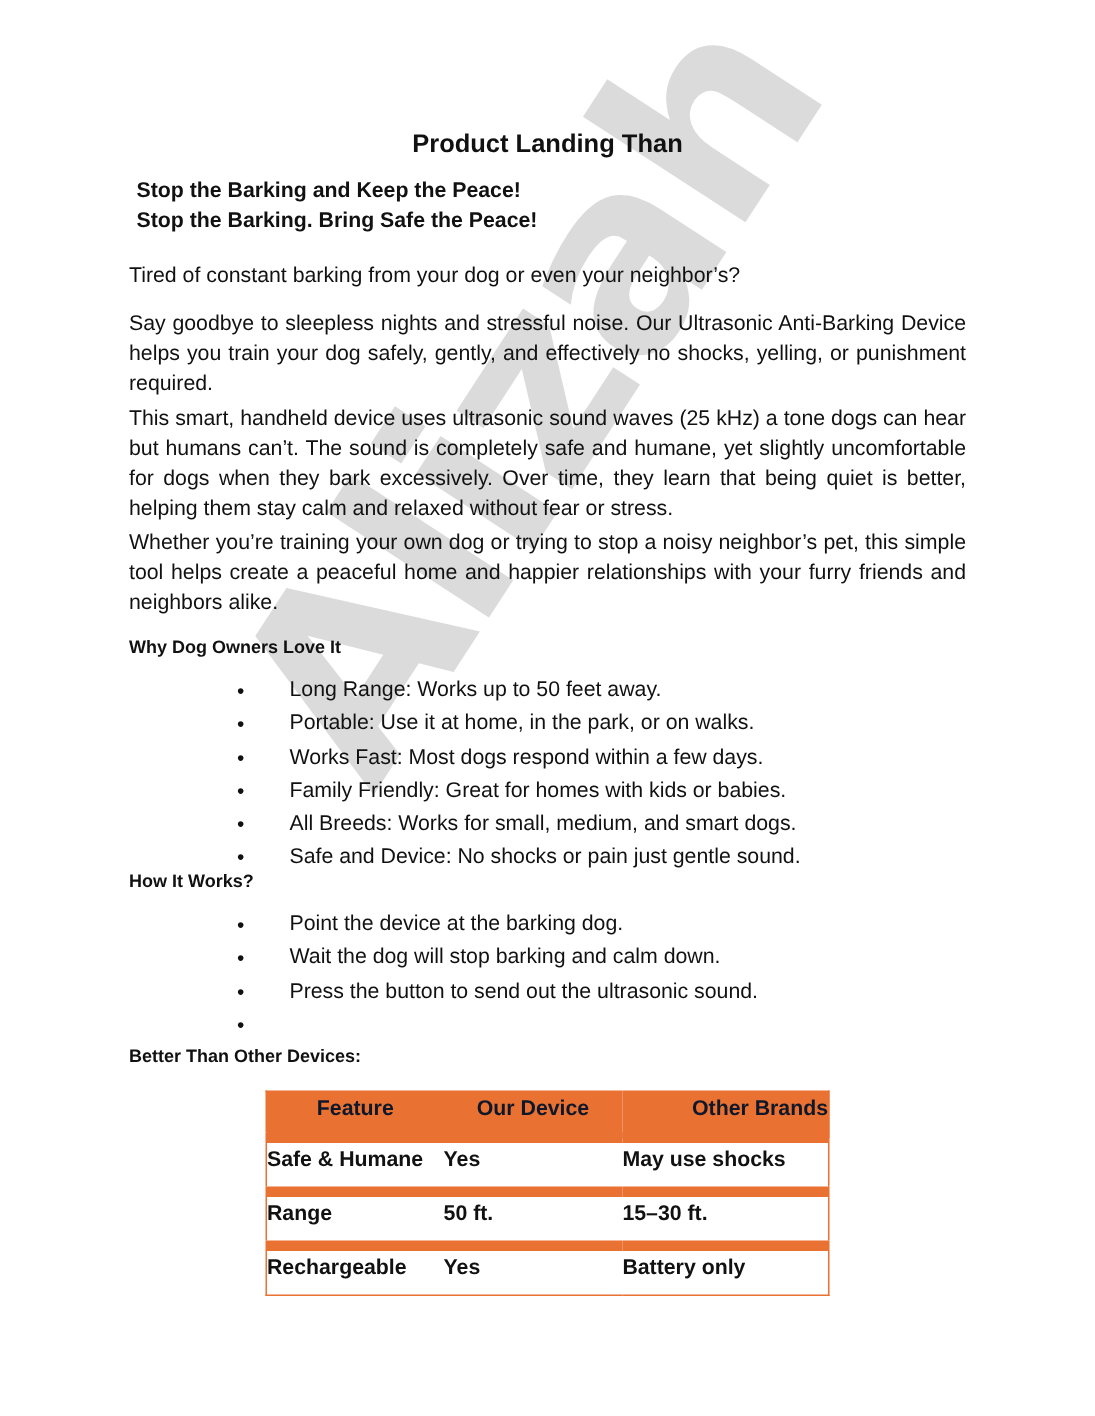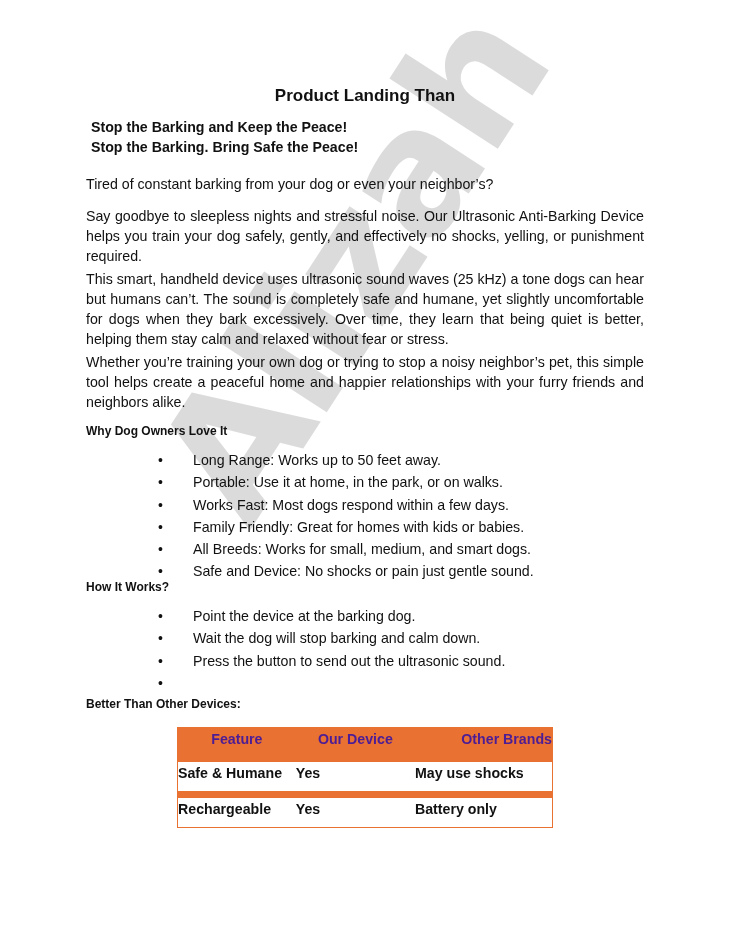--- a/index.html
+++ b/index.html
@@ -11,21 +11,21 @@
   .subhead { position: absolute; left: 5px; font-weight: bold; font-size: 14.2px; }
   .para { position: absolute; left: 0; width: 558px; font-size: 14.2px; line-height: 20px;
           text-align: justify; }
   .para.single { text-align: left; }
   .section { position: absolute; left: 0; font-weight: bold; font-size: 12px; }
   ul.blist { position: absolute; left: 0; margin: 0; padding: 0; list-style: none; width: 558px; }
   ul.blist li { position: relative; font-size: 14.2px; height: 22.3px; line-height: 22.3px; padding-left: 107px; }
   ul.blist li .bullet { position: absolute; left: 72px; top: 0; font-size: 14px; }
   table.cmp { position: absolute; left: 91px; top: 727px; width: 376px; border-collapse: collapse;
               border: 1px solid #E97132; font-size: 14.2px; font-weight: bold; }
-  table.cmp th { background: #E97132; color: #4c1d95; height: 27px; font-weight: bold;
+  table.cmp th { background: #E97132; color: #0f172a; height: 27px; font-weight: bold;
                  text-align: center; padding: 0; vertical-align: top; line-height: 22px; }
   table.cmp td { height: 29px; text-align: left; padding: 0; border-top: 7px solid #4d7c0f;
                  vertical-align: top; line-height: 22px; }
   table.cmp th.c0, table.cmp td.c0 { width: 118px; }
   table.cmp th.c1, table.cmp td.c1 { width: 120px; }
   table.cmp th.c2, table.cmp td.c2 { width: 138px; }
   .watermark { position: absolute; left: 200px; top: 400px; font-size: 170px; font-weight: bold;
                color: rgba(160,160,160,0.38); transform: rotate(-57deg); transform-origin: left center;
                white-space: nowrap; pointer-events: none; font-family: "DejaVu Sans", sans-serif; letter-spacing: -4px; }
 </style>
@@ -73,19 +73,24 @@
         <th class="c2" style="background: rgb(233, 113, 50); text-align: right;">Other Brands</th>
       </tr>
     </thead>
     <tbody>
       <tr>
         <td class="c0" style="border-top-color: rgb(233, 113, 50);">Safe &amp; Humane</td>
         <td class="c1" style="border-top-color: rgb(233, 113, 50);">Yes</td>
         <td class="c2" style="border-top-color: rgb(233, 113, 50);">May use shocks</td>
       </tr>
       <tr>
+        <td class="c0" style="border-top-color: rgb(233, 113, 50);">Range</td>
+        <td class="c1" style="border-top-color: rgb(233, 113, 50);">50 ft.</td>
+        <td class="c2" style="border-top-color: rgb(233, 113, 50);">15–30 ft.</td>
+      </tr>
+      <tr>
         <td class="c0" style="border-top-color: rgb(233, 113, 50);">Rechargeable</td>
         <td class="c1" style="border-top-color: rgb(233, 113, 50);">Yes</td>
         <td class="c2" style="border-top-color: rgb(233, 113, 50);">Battery only</td>
       </tr>
     </tbody>
   </table>
 </div>
 
 </body></html>

